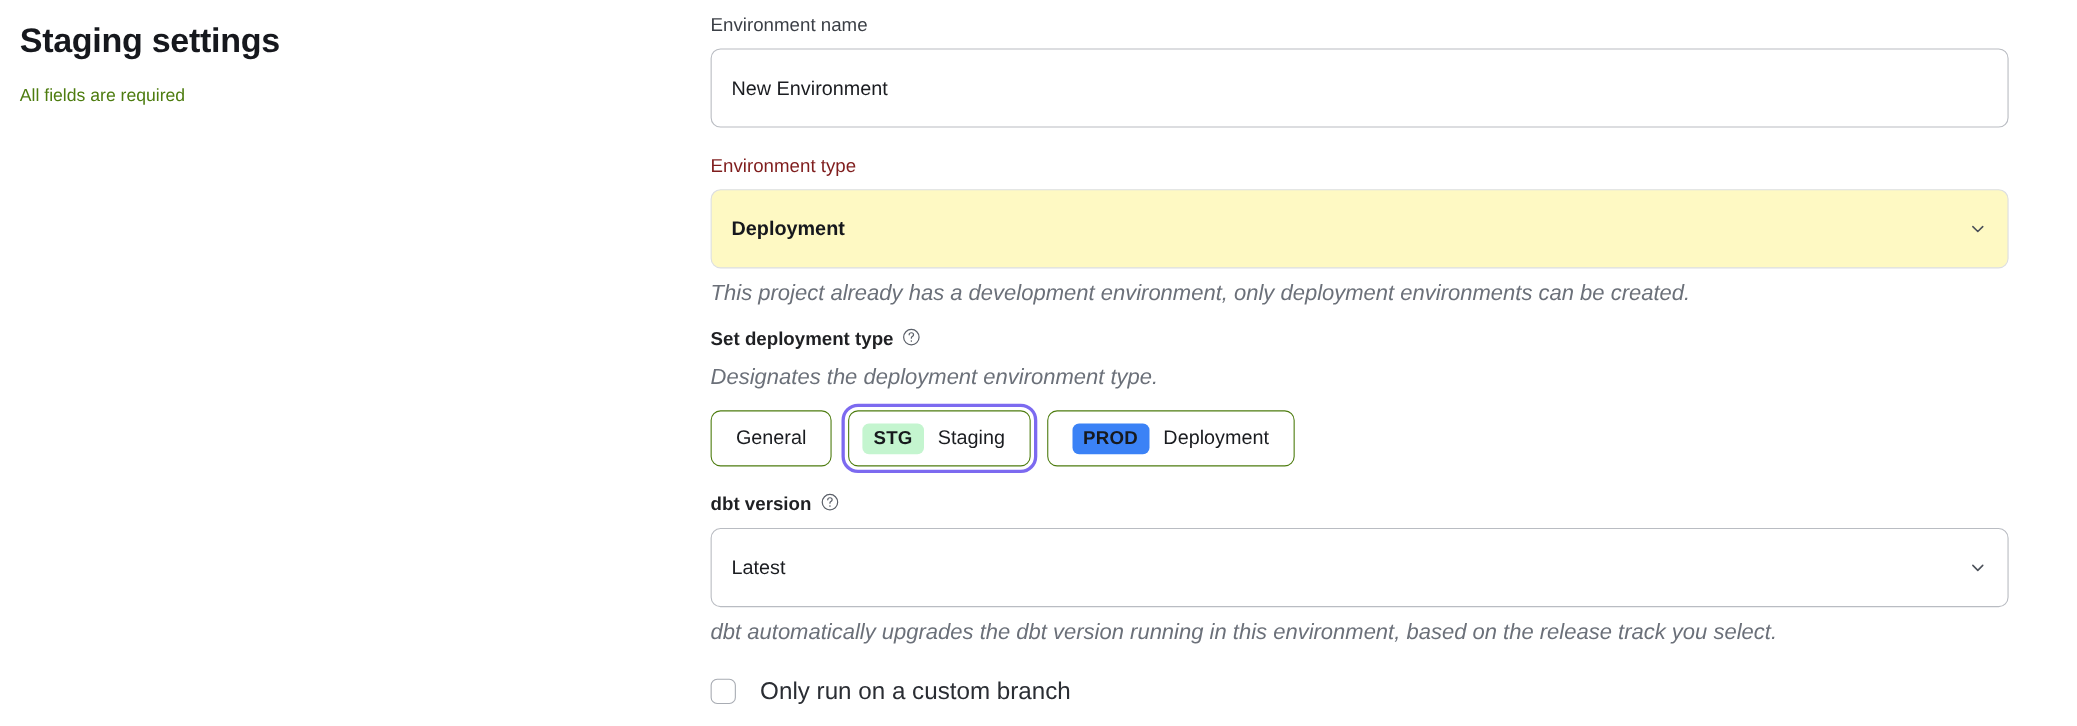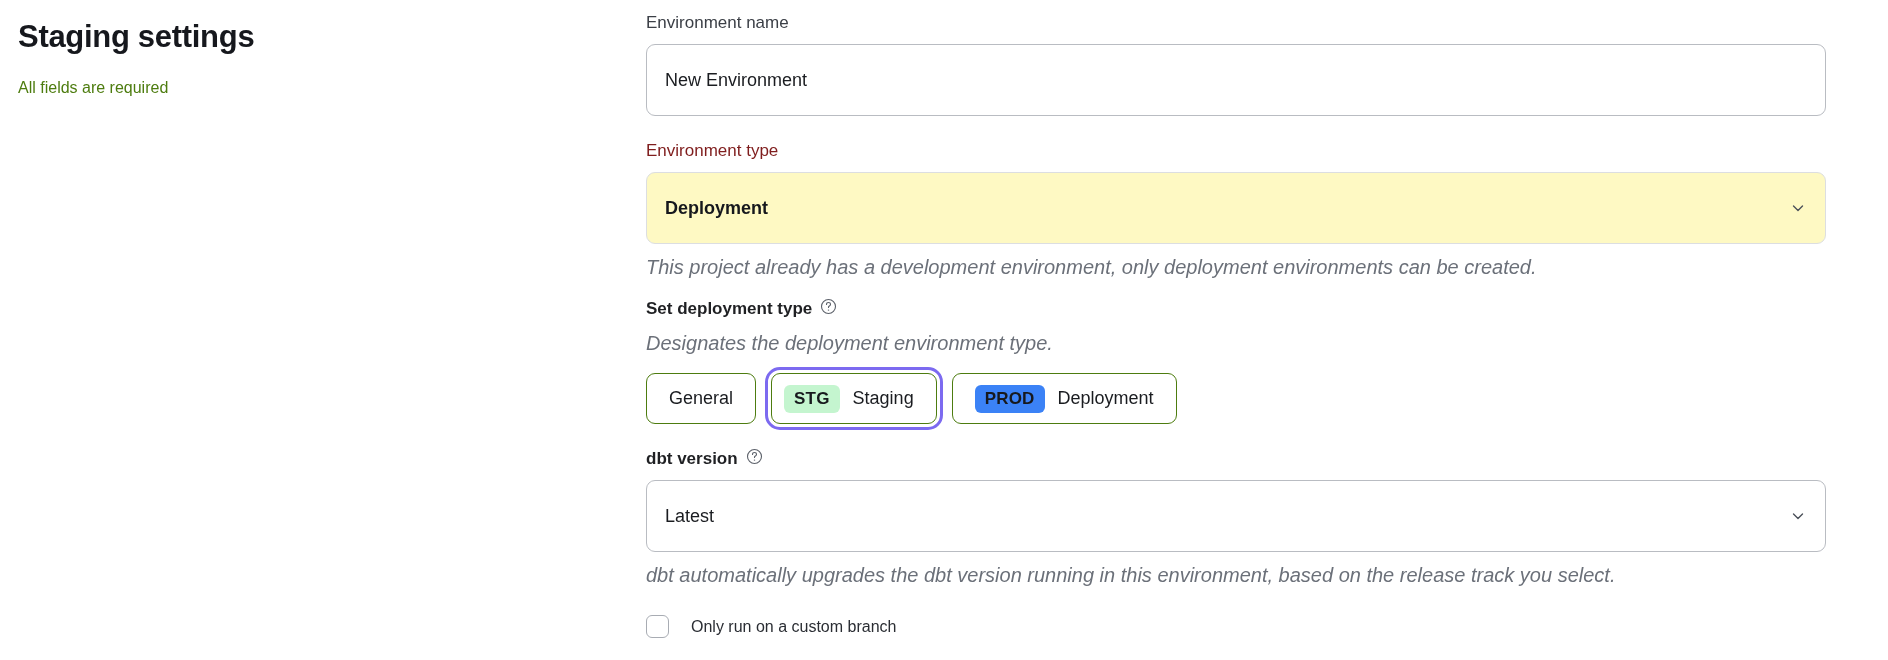--- a/index.html
+++ b/index.html
@@ -169,21 +169,21 @@
   .checkbox {
     width: 23px;
     height: 23px;
     border: 1.5px solid #a8acb3;
     border-radius: 6px;
     background: #ffffff;
     flex: 0 0 auto;
     cursor: pointer;
   }
   .check-label {
-    font-size: 16px;
+    font-size: 22px;
     color: #2a2d33;
   }
 </style>
 </head>
 <body>
 
 <div class="page">
 
   <div class="left-col">
     <h1 class="page-title">Staging settings</h1>

